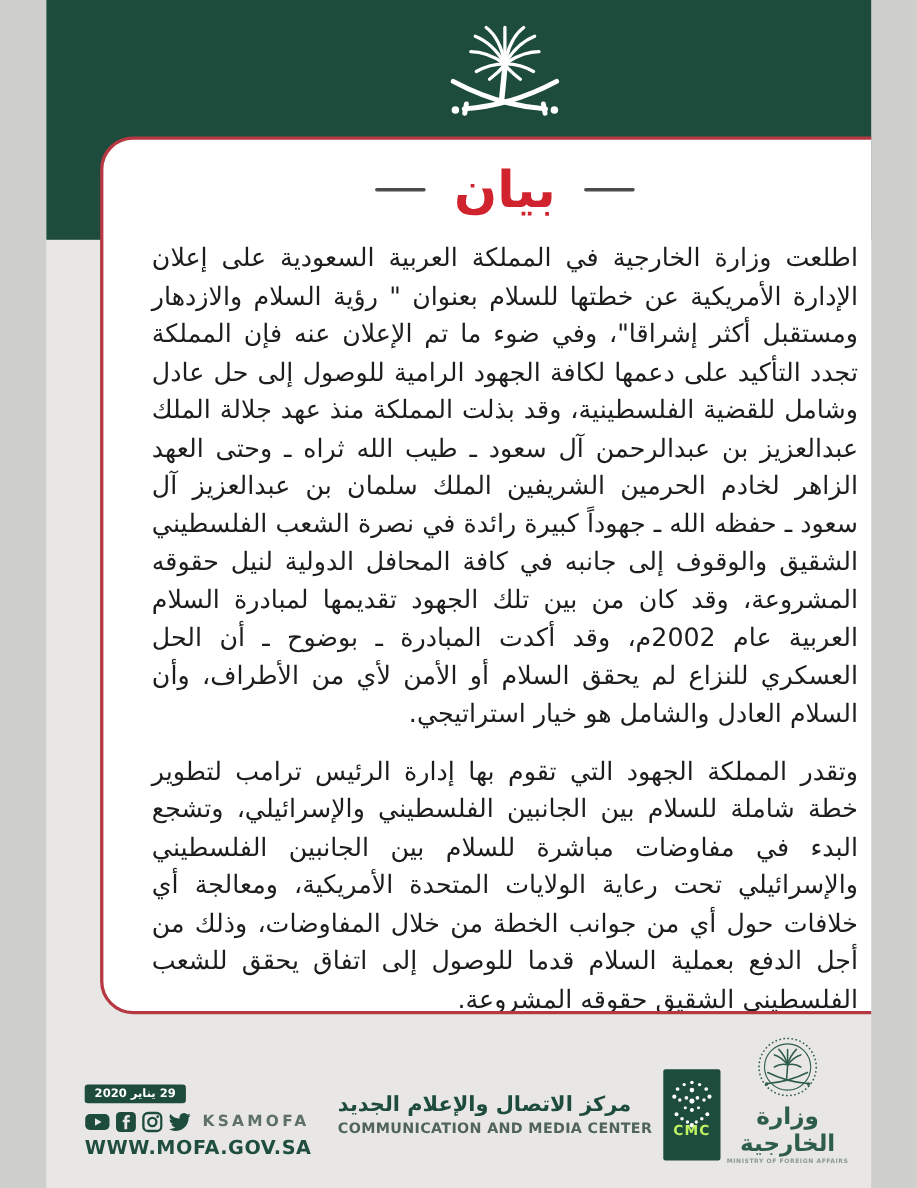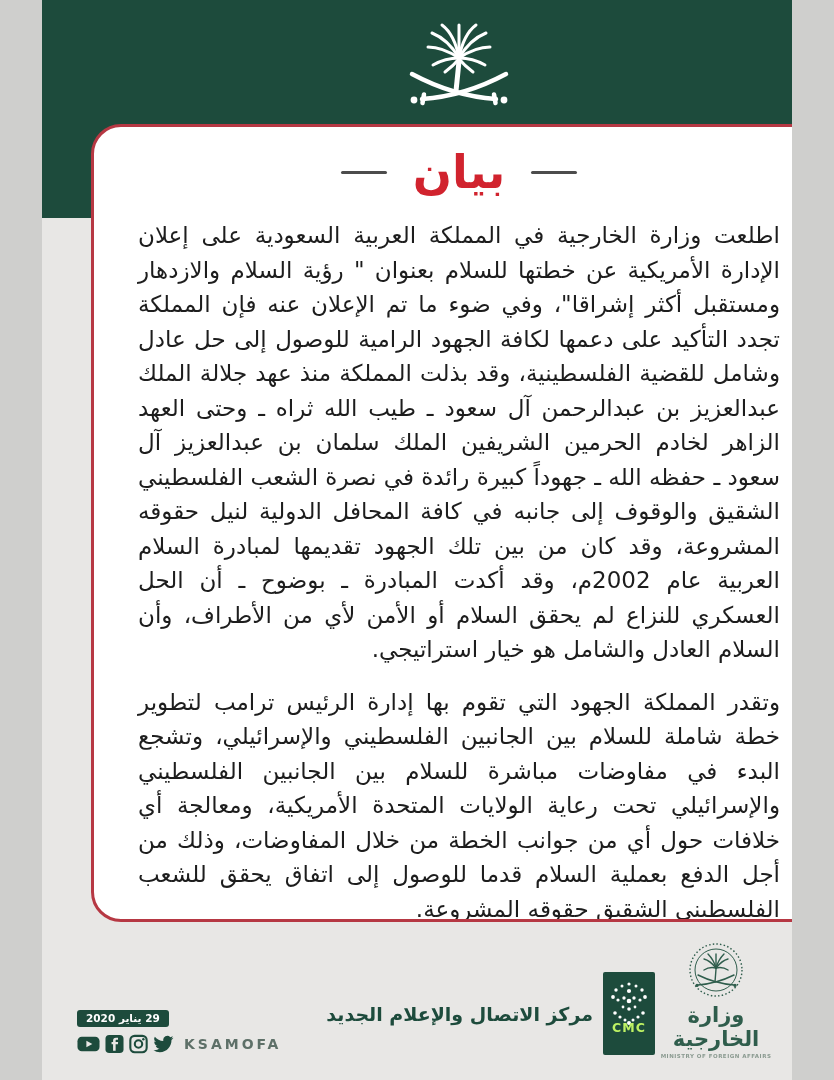--- a/index.html
+++ b/index.html
@@ -129,25 +129,27 @@
           <circle cx="15.1" cy="4.9" r="1.3" fill="currentColor" stroke="none"></circle>
         </svg>
       </span>
       <span>
         <svg width="21" height="20" viewBox="0 0 24 24" fill="currentColor">
           <path d="M23.95 4.57a10 10 0 0 1-2.82.77 4.96 4.96 0 0 0 2.16-2.72 9.9 9.9 0 0 1-3.12 1.19 4.92 4.92 0 0 0-8.38 4.48A13.94 13.94 0 0 1 1.64 3.16a4.92 4.92 0 0 0 1.52 6.57 4.9 4.9 0 0 1-2.23-.61v.06a4.92 4.92 0 0 0 3.95 4.83 4.96 4.96 0 0 1-2.21.08 4.93 4.93 0 0 0 4.6 3.42A9.87 9.87 0 0 1 0 19.54a13.9 13.9 0 0 0 7.55 2.21c9.06 0 14.01-7.5 14.01-14.01 0-.21 0-.42-.02-.63a10 10 0 0 0 2.41-2.54z"></path>
         </svg>
       </span>
       <span class="handle">KSAMOFA</span>
     </div>
+    <div class="website">WWW.MOFA.GOV.SA</div>
   </div>
 
   <div class="cmc-group">
     <div class="cmc-text">
       <div class="cmc-ar">مركز الاتصال والإعلام الجديد</div>
+      <div class="cmc-en">COMMUNICATION AND MEDIA CENTER</div>
     </div>
     <div class="cmc-logo">
       <svg width="52" height="58" viewBox="0 0 52 58" fill="#ffffff">
         <circle cx="26" cy="8" r="1.6"></circle>
           <circle cx="26" cy="15" r="2.1"></circle>
         <circle cx="19" cy="10" r="1.5"></circle>
           <circle cx="33" cy="10" r="1.5"></circle>
         <circle cx="13" cy="14" r="1.7"></circle>
           <circle cx="39" cy="14" r="1.7"></circle>
         <circle cx="10" cy="21" r="1.9"></circle>

